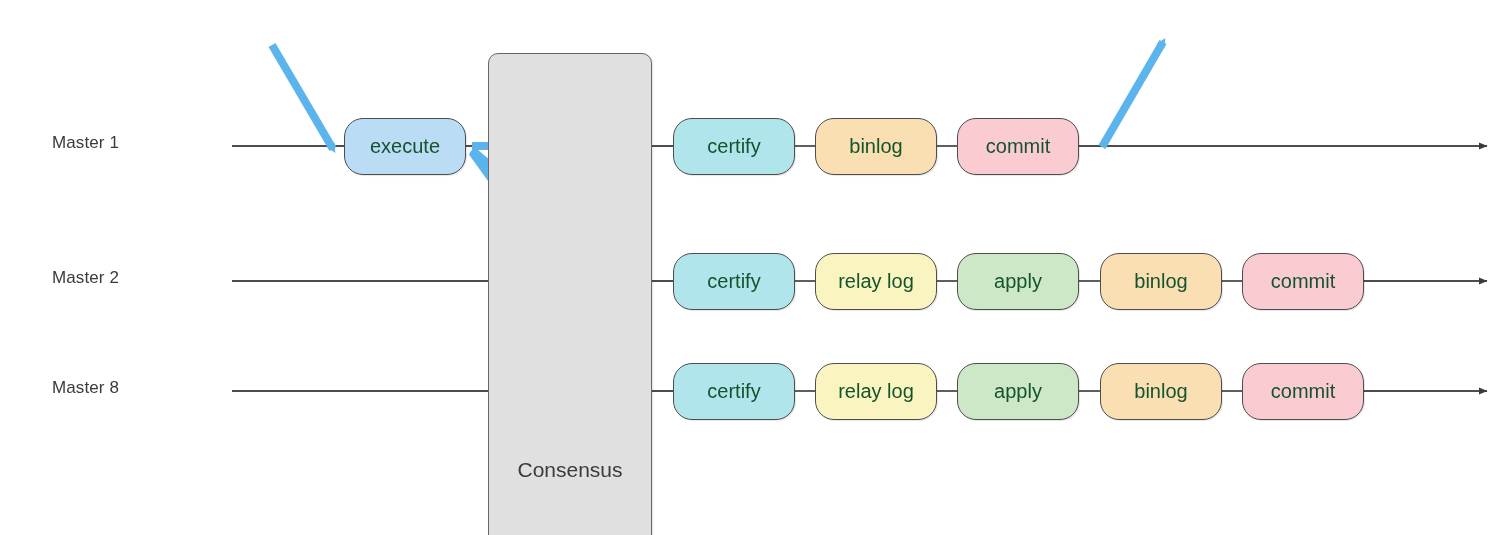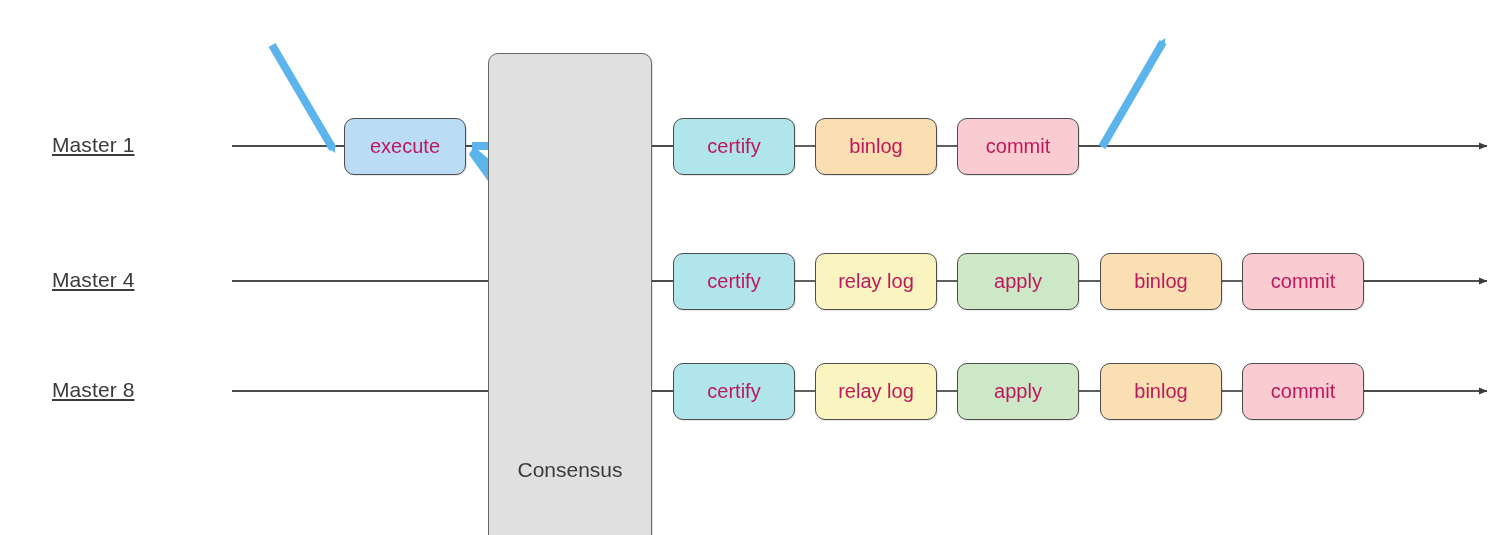--- a/index.html
+++ b/index.html
@@ -17,35 +17,34 @@
   }
   #svg-layer {
     position: absolute;
     left: 0;
     top: 0;
     width: 1505px;
     height: 535px;
   }
   .lane-label {
     position: absolute;
-    font-size: 21px;
+    font-size: 17px;
     color: #3b3b3b;
     white-space: nowrap;
     letter-spacing: 0.1px;
-    text-decoration: underline;
   }
   .stage-box {
     position: absolute;
     display: flex;
     align-items: center;
     justify-content: center;
     border: 1.6px solid #4d4d4d;
-    border-radius: 10px;
+    border-radius: 19px;
     font-size: 20px;
-    color: #be185d;
+    color: #14532d;
     box-sizing: border-box;
     white-space: nowrap;
     box-shadow: 1px 1px 1px rgba(0,0,0,0.10);
   }
   .consensus-box {
     position: absolute;
     border: 1.6px solid #666666;
     border-radius: 10px;
     background: #e0e0e0;
     box-sizing: border-box;
@@ -102,21 +101,21 @@
         <line x1="1102" y1="147" x2="1163" y2="42" stroke="#5bb4ec" stroke-width="8" stroke-linecap="butt" marker-end="url(#blue-arrowhead)"></line>
       </g>
   </svg>
 
   <div class="consensus-box" style="left: 488px; top: 53px; width: 164px; height: 508px; background: rgb(224, 224, 224); border-color: rgb(102, 102, 102);">
     <div class="consensus-label" style="top: 404px;">Consensus</div>
   </div>
 
   <div id="lane-labels">
       <div class="lane-label" style="left: 52px; top: 133px;">Master 1</div>
-      <div class="lane-label" style="left: 52px; top: 268px;">Master 4</div>
+      <div class="lane-label" style="left: 52px; top: 268px;">Master 2</div>
       <div class="lane-label" style="left: 52px; top: 378px;">Master 8</div>
     </div>
   <div id="stage-boxes">
       <div class="stage-box" style="left: 344px; top: 118px; width: 122px; height: 57px; background: rgb(186, 220, 245);">execute</div>
       <div class="stage-box" style="left: 673px; top: 118px; width: 122px; height: 57px; background: rgb(177, 229, 236);">certify</div>
       <div class="stage-box" style="left: 815px; top: 118px; width: 122px; height: 57px; background: rgb(250, 223, 178);">binlog</div>
       <div class="stage-box" style="left: 957px; top: 118px; width: 122px; height: 57px; background: rgb(251, 203, 210);">commit</div>
       <div class="stage-box" style="left: 673px; top: 253px; width: 122px; height: 57px; background: rgb(177, 229, 236);">certify</div>
       <div class="stage-box" style="left: 815px; top: 253px; width: 122px; height: 57px; background: rgb(250, 245, 192);">relay log</div>
       <div class="stage-box" style="left: 957px; top: 253px; width: 122px; height: 57px; background: rgb(205, 232, 198);">apply</div>

